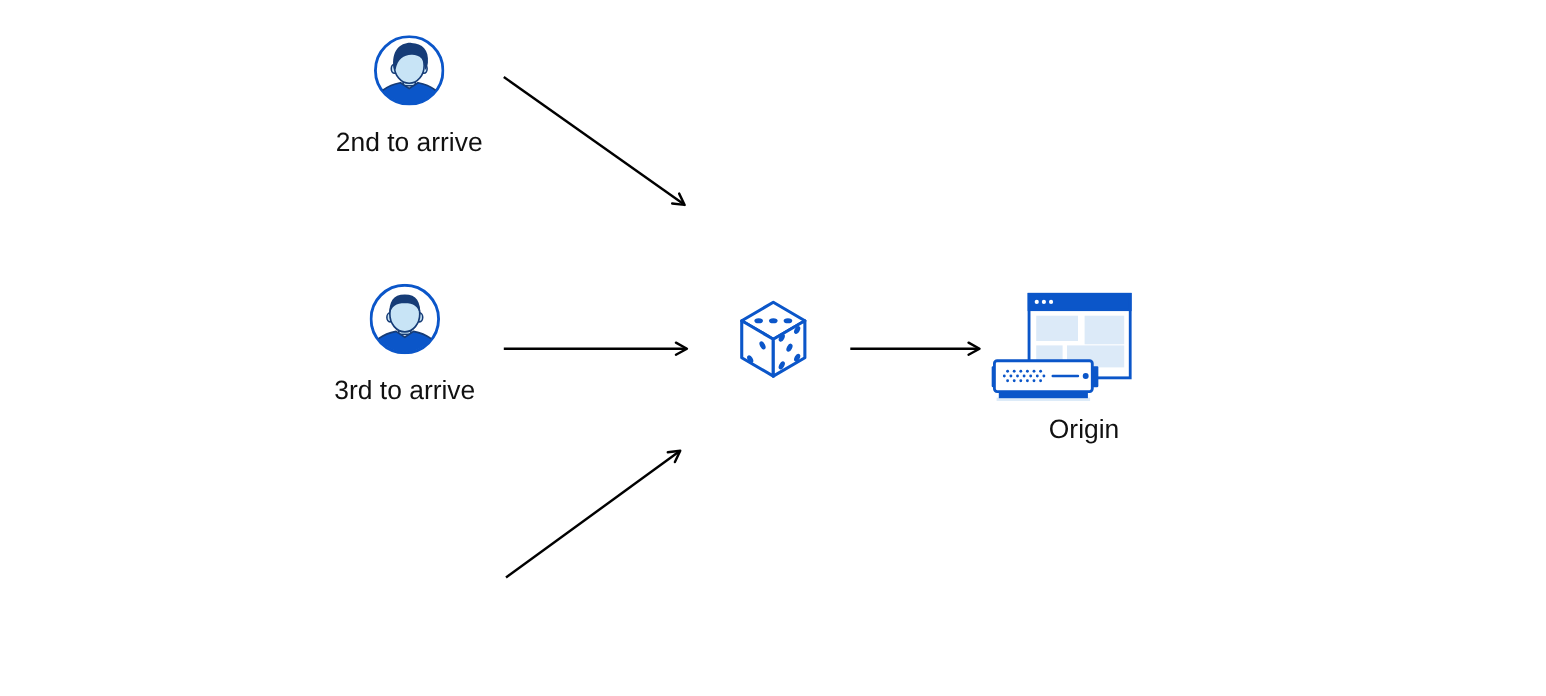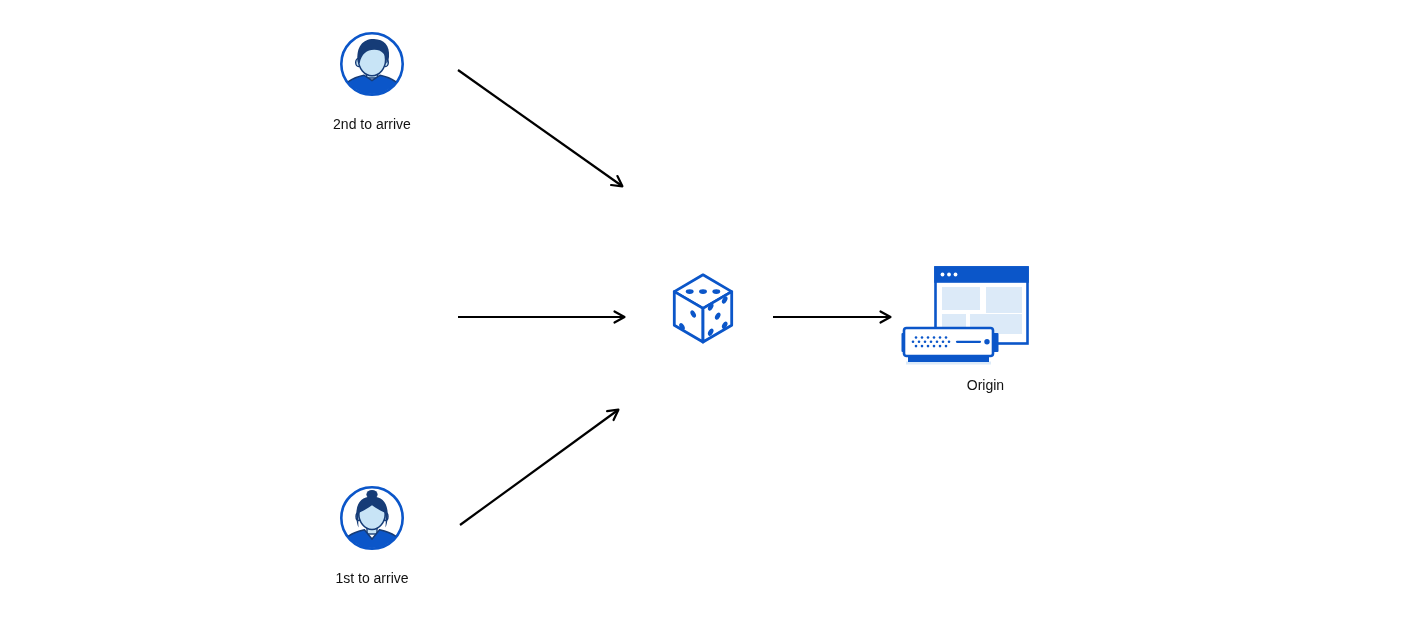--- a/index.html
+++ b/index.html
@@ -6,21 +6,21 @@
   #canvas{
     position:relative;
     width:1405px;height:633px;
     background:#ffffff;
     font-family:"Liberation Sans", sans-serif;
     overflow:hidden;
   }
   .node{position:absolute;display:flex;flex-direction:column;align-items:center;}
   .node-label{
     margin-top:20px;
-    font-size:14px;
+    font-size:24px;
     line-height:1.15;
     color:#111111;
     white-space:nowrap;
     text-align:center;
   }
   #arrow-layer{position:absolute;left:0;top:0;pointer-events:none;}
   .avatar{width:64px;height:64px;display:block;}
   #node-dice{position:absolute;}
   .origin-label{margin-top:11px;margin-left:41px;}
 </style>
@@ -55,44 +55,41 @@
         <ellipse cx="18.6" cy="30.5" rx="2.9" ry="4.1" fill="#c8e4f6" stroke="#163c77" stroke-width="1.4"></ellipse>
         <ellipse cx="45.4" cy="30.5" rx="2.9" ry="4.1" fill="#c8e4f6" stroke="#163c77" stroke-width="1.4"></ellipse>
         <ellipse cx="32" cy="27.5" rx="13.6" ry="16.2" fill="#c8e4f6" stroke="#163c77" stroke-width="1.5"></ellipse>
         <path d="M17.8,30 C15.5,14 24,6.5 34,7 C44,7.5 50,13 49,25 C48.6,28.6 47.6,30.4 46.4,31.6
                  C46.8,22 41,17.5 34,17.8 C27,18.1 21.5,21.5 19.6,31.5 Z" fill="#163c77"></path>
       </g>
     </svg>
     <div class="node-label">2nd to arrive</div>
   </div>
 
-
-  <div class="node" style="left:292px;top:486px;width:160px;">
+  <div class="node" style="left:288px;top:258px;width:160px;">
     <svg class="avatar" viewBox="0 0 64 64">
       <defs>
-          <clipPath id="clipC">
+          <clipPath id="clipB">
             <circle cx="32" cy="32" r="30"></circle>
           </clipPath>
         </defs>
       <circle cx="32" cy="32" r="30.7" fill="#ffffff" stroke="#0b56c9" stroke-width="2.6"></circle>
-      <g clip-path="url(#clipC)">
-        <rect x="27" y="33" width="10" height="15" fill="#c8e4f6" stroke="#163c77" stroke-width="1.4"></rect>
-        <path d="M1,64 C3,50 13,46.5 24.5,43.8 L32,53 L39.5,43.8 C51,46.5 61,50 63,64 Z" fill="#0b56c9" stroke="#163c77" stroke-width="1.5"></path>
-        <ellipse cx="18.8" cy="30.5" rx="2.8" ry="4" fill="#c8e4f6" stroke="#163c77" stroke-width="1.4"></ellipse>
-        <ellipse cx="45.2" cy="30.5" rx="2.8" ry="4" fill="#c8e4f6" stroke="#163c77" stroke-width="1.4"></ellipse>
-        <ellipse cx="32" cy="27.5" rx="13.2" ry="16" fill="#c8e4f6" stroke="#163c77" stroke-width="1.5"></ellipse>
-        <ellipse cx="32" cy="8.6" rx="5.6" ry="4.6" fill="#163c77"></ellipse>
-        <path d="M32,10.5 C21,10.5 16,18 16.3,29.5 C16.3,35.5 17.5,39.5 18.6,41.5
-                 C17.8,34 18.4,29.5 19.6,26.5 C24,24.5 29.5,21 32,19.2
-                 C34.5,21 40,24.5 44.4,26.5 C45.6,29.5 46.2,34 45.4,41.5
-                 C46.5,39.5 47.7,35.5 47.7,29.5 C48,18 43,10.5 32,10.5 Z" fill="#163c77"></path>
+      <g clip-path="url(#clipB)">
+        <rect x="26.5" y="33" width="11" height="13" fill="#c8e4f6" stroke="#163c77" stroke-width="1.4"></rect>
+        <path d="M1,64 C3,50 13,45.5 24,43.2 L32,48.5 L40,43.2 C51,45.5 61,50 63,64 Z" fill="#0b56c9" stroke="#163c77" stroke-width="1.5"></path>
+        <ellipse cx="18.6" cy="30.5" rx="2.9" ry="4.1" fill="#c8e4f6" stroke="#163c77" stroke-width="1.4"></ellipse>
+        <ellipse cx="45.4" cy="30.5" rx="2.9" ry="4.1" fill="#c8e4f6" stroke="#163c77" stroke-width="1.4"></ellipse>
+        <ellipse cx="32" cy="27.5" rx="13.6" ry="16.2" fill="#c8e4f6" stroke="#163c77" stroke-width="1.5"></ellipse>
+        <path d="M17.8,28.5 C17.8,16.5 21,9.8 32,9.8 C43,9.8 46.2,16.5 46.2,28.5
+                 C43.8,19.8 40,17.6 32,17.6 C24,17.6 20.2,19.8 17.8,28.5 Z" fill="#163c77"></path>
       </g>
     </svg>
-    <div class="node-label">1st to arrive</div>
+    <div class="node-label">3rd to arrive</div>
   </div>
+
 
   <div id="node-dice" style="left:668px;top:271px;width:70px;height:79px;">
     <svg width="70" height="79" viewBox="0 0 100 112">
       <g stroke="#0b56c9" stroke-width="4" stroke-linejoin="round" fill="#ffffff">
         <polygon points="50,5 91,29 50,53 9,29"></polygon>
         <polygon points="9,29 50,53 50,101 9,77"></polygon>
         <polygon points="50,53 91,29 91,77 50,101"></polygon>
       </g>
       <g fill="#0b56c9">
 

